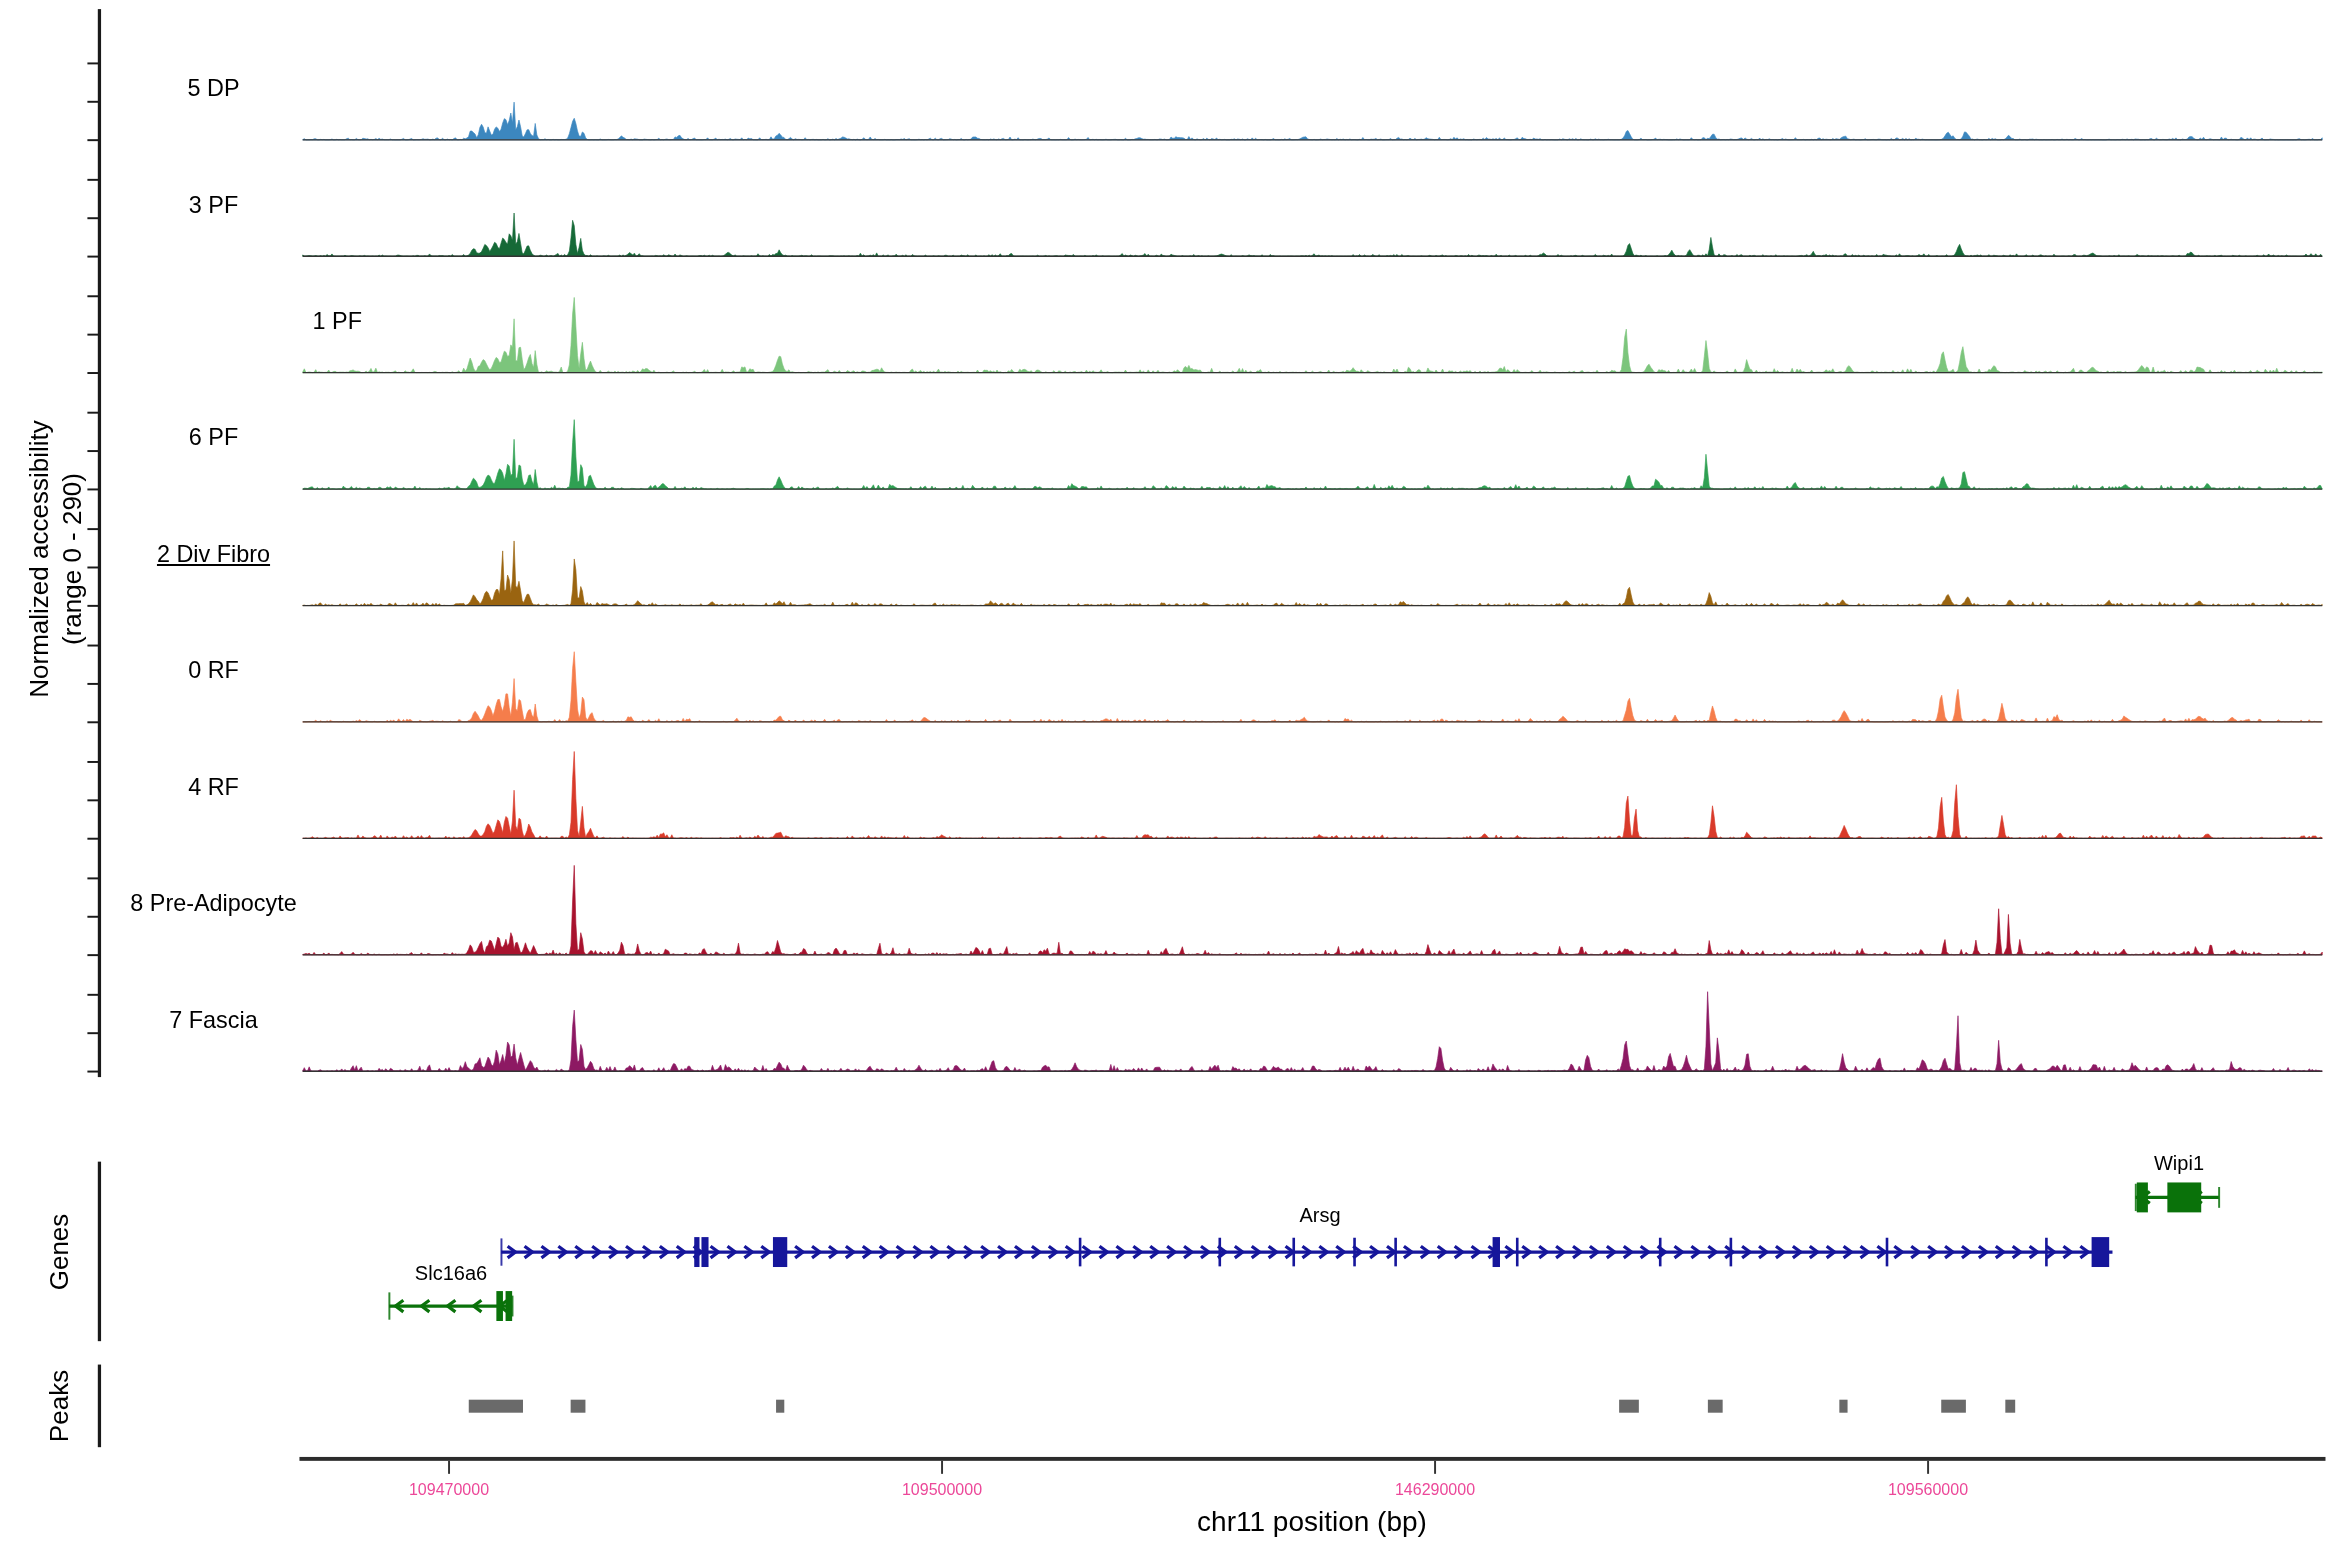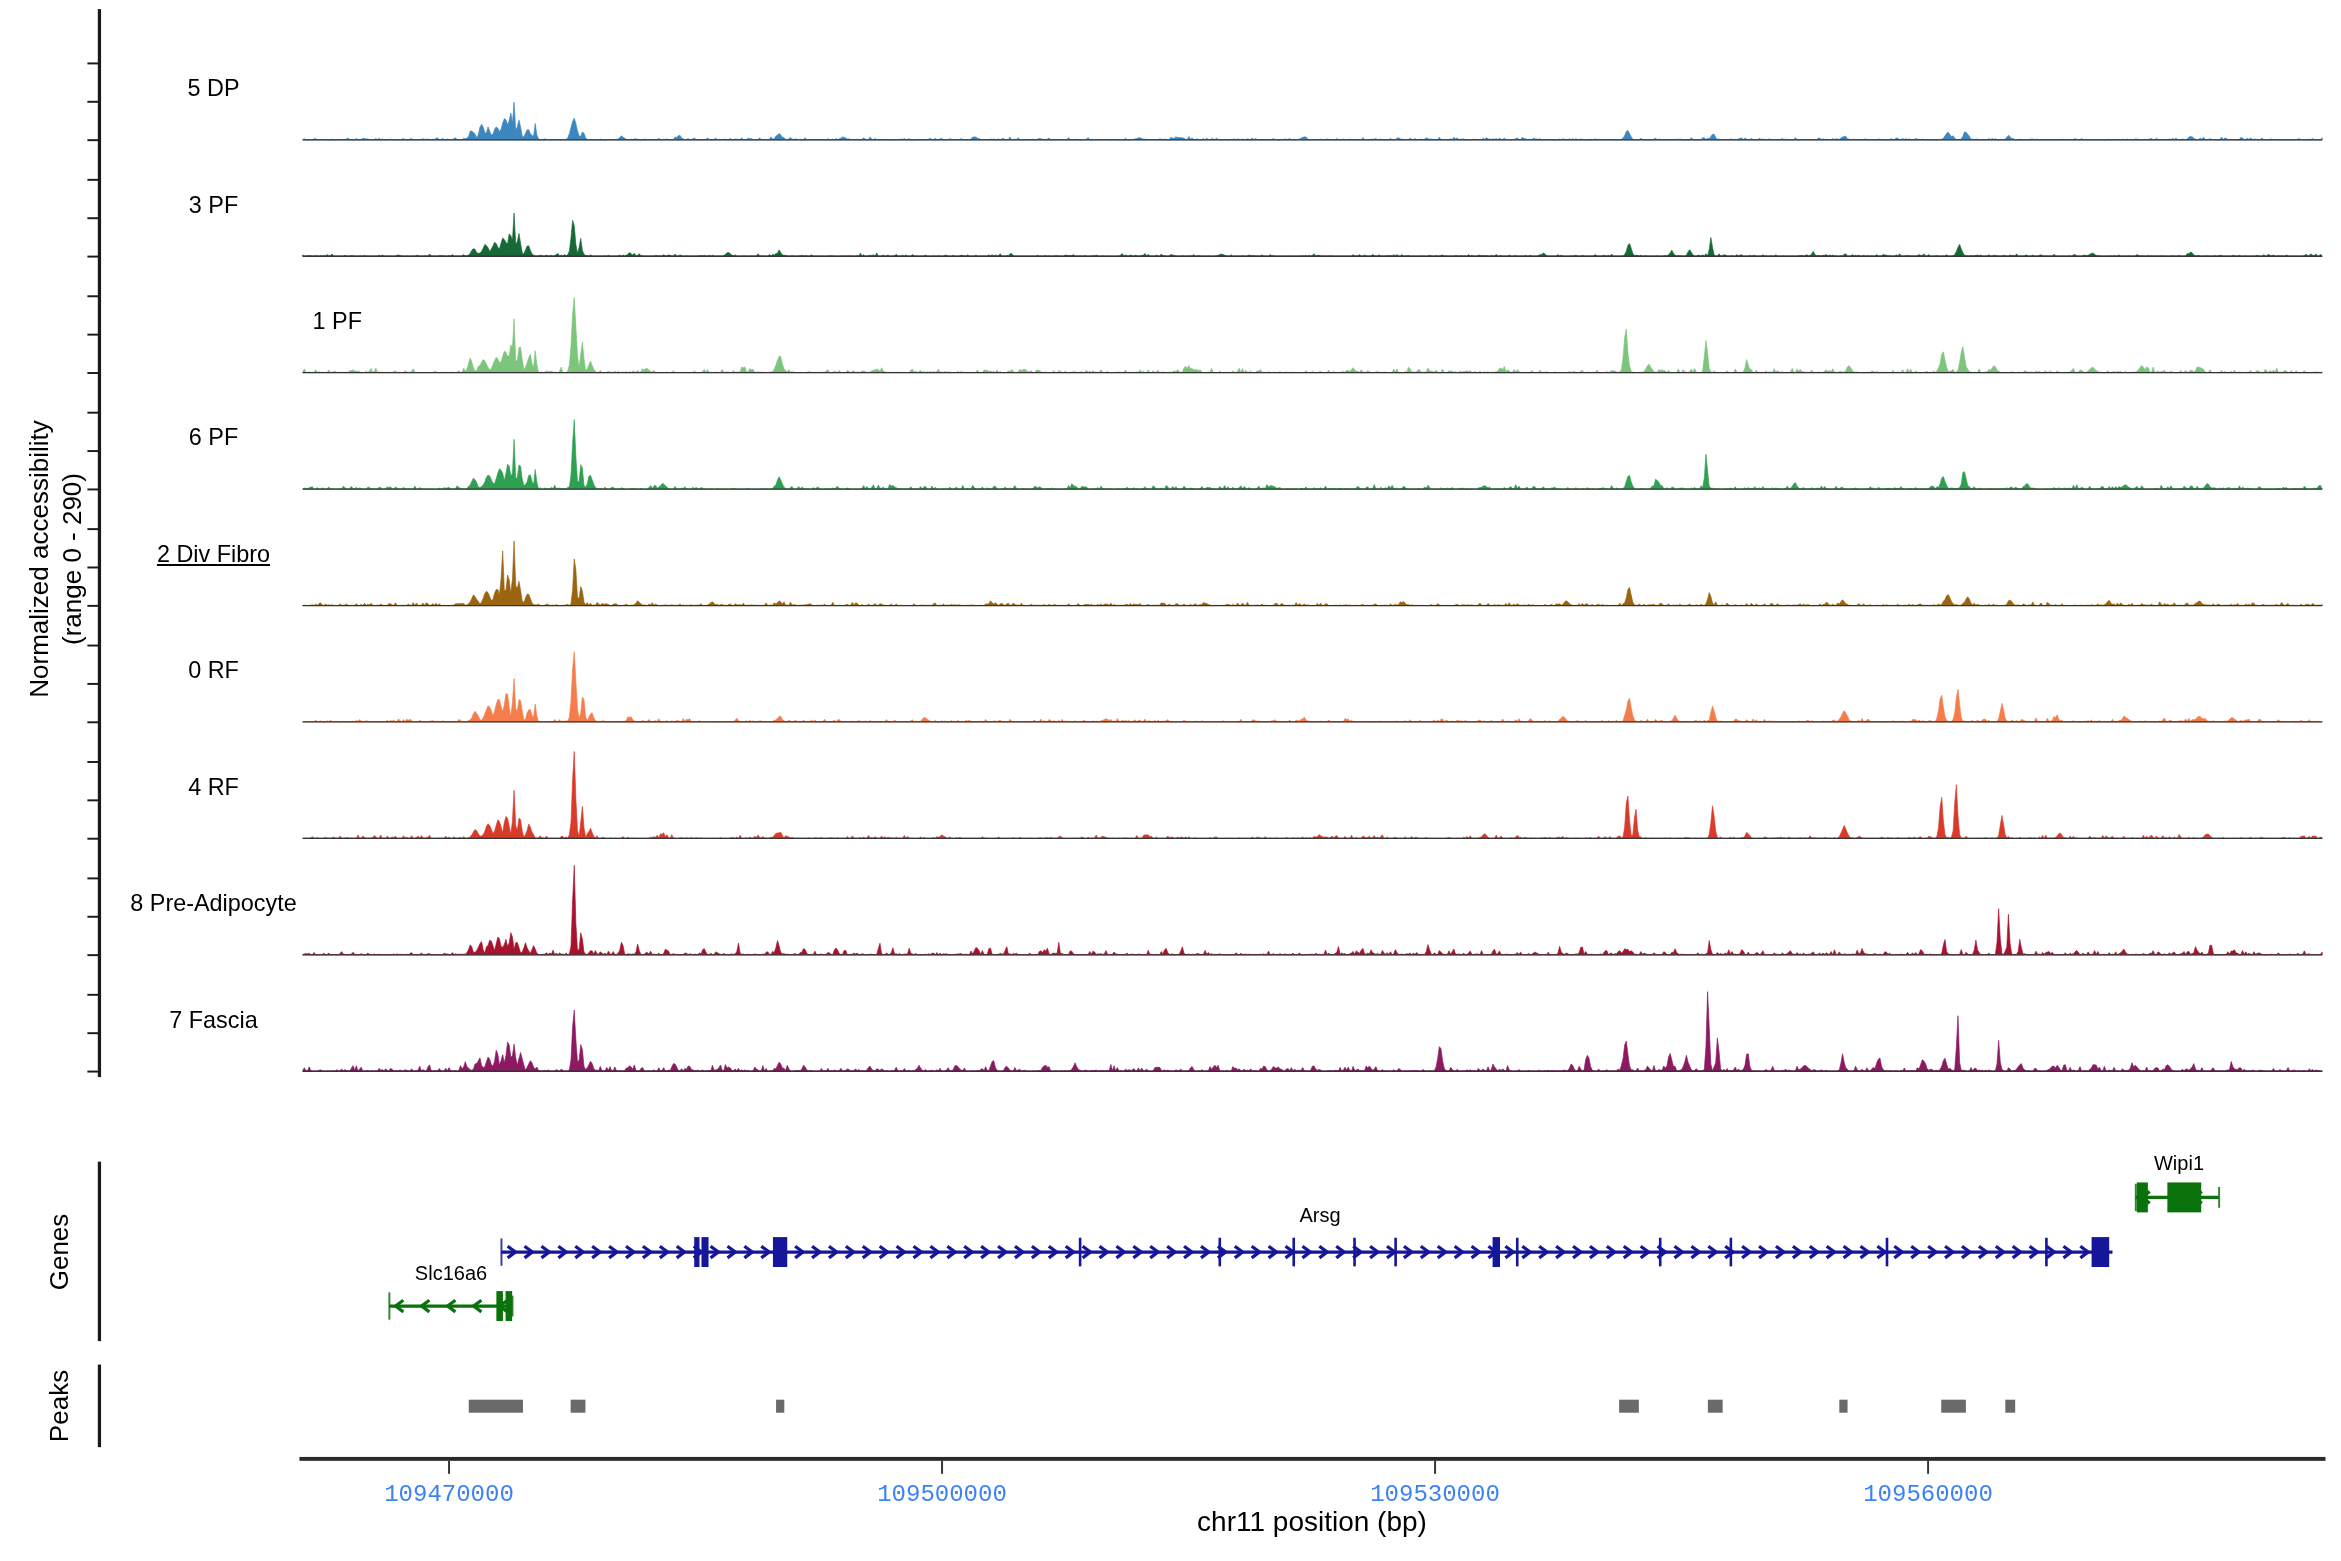--- a/index.html
+++ b/index.html
@@ -2,21 +2,21 @@
 <html style="font-size:10.4px"><head>
 <meta charset="utf-8">
 <style>
   html,body{margin:0;padding:0;background:#fff;}
   .fig{position:relative;width:2342px;height:1561px;background:#ffffff;overflow:hidden;
        font-family:"Liberation Sans","DejaVu Sans",sans-serif;}
   .lab{position:absolute;color:#000;white-space:nowrap;line-height:1.05;}
   .rot{transform:translate(-50%,-50%) rotate(-90deg);}
   .tracklab{font-size:23.4px;left:65px;width:297px;text-align:center;}
   .genelab{font-size:20px;transform:translateX(-50%);}
-  .ticklab{font-size:24px;color:#3b82f6;transform:translateX(-50%);font-family:Liberation Mono, monospace;}
+  .ticklab{font-size:16px;color:#ec4899;transform:translateX(-50%);}
   .xtitle{font-size:28px;transform:translateX(-50%);}
   .axlab{font-size:26px;}
   svg{position:absolute;left:0;top:0;}
 </style>
 </head>
 <body>
 
 <div class="fig">
   <svg id="plot-svg" width="2342" height="1561" viewBox="0 0 3600 2400">
       <rect x="150" y="14" width="5" height="1642" fill="#1a1a1a"></rect>
@@ -226,18 +226,18 @@
   <div class="lab tracklab" style="top:775px;">4 RF</div>
   <div class="lab tracklab" style="top:891px;">8 Pre-Adipocyte</div>
   <div class="lab tracklab" style="top:1008px;">7 Fascia</div>
 
   <div class="lab genelab" style="left:1320px;top:1205px;">Arsg</div>
   <div class="lab genelab" style="left:451px;top:1263px;">Slc16a6</div>
   <div class="lab genelab" style="left:2179px;top:1153px;">Wipi1</div>
 
   <div class="lab ticklab" style="left:449px;top:1482px;">109470000</div>
   <div class="lab ticklab" style="left:942px;top:1482px;">109500000</div>
-  <div class="lab ticklab" style="left:1435px;top:1482px;">109530000</div>
+  <div class="lab ticklab" style="left:1435px;top:1482px;">146290000</div>
   <div class="lab ticklab" style="left:1928px;top:1482px;">109560000</div>
 
   <div class="lab xtitle" style="left:1312px;top:1507px;">chr11 position (bp)</div>
 </div>
 
 
 </body></html>

